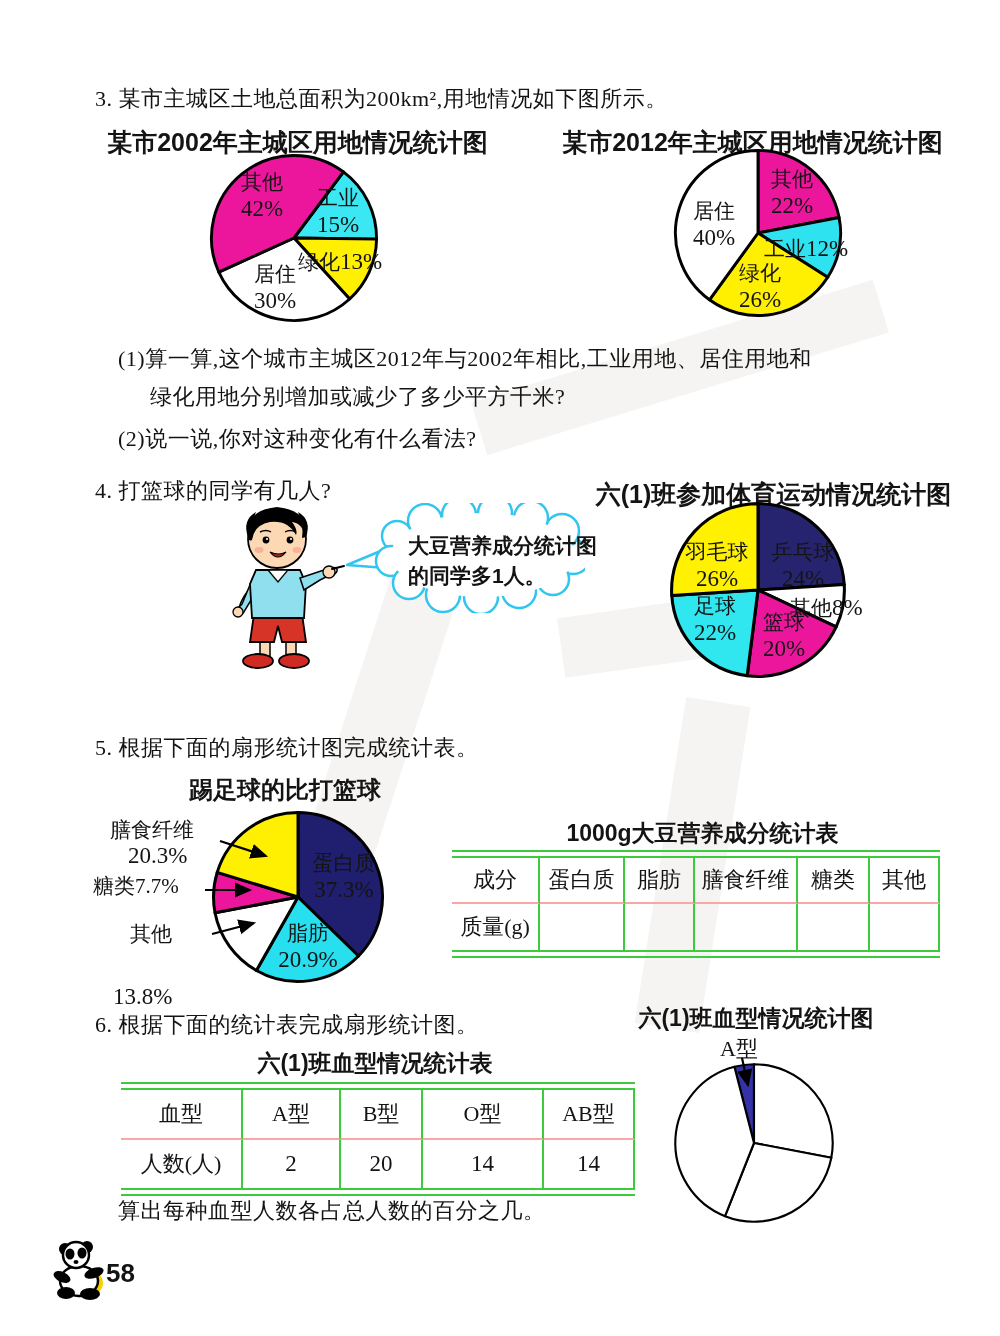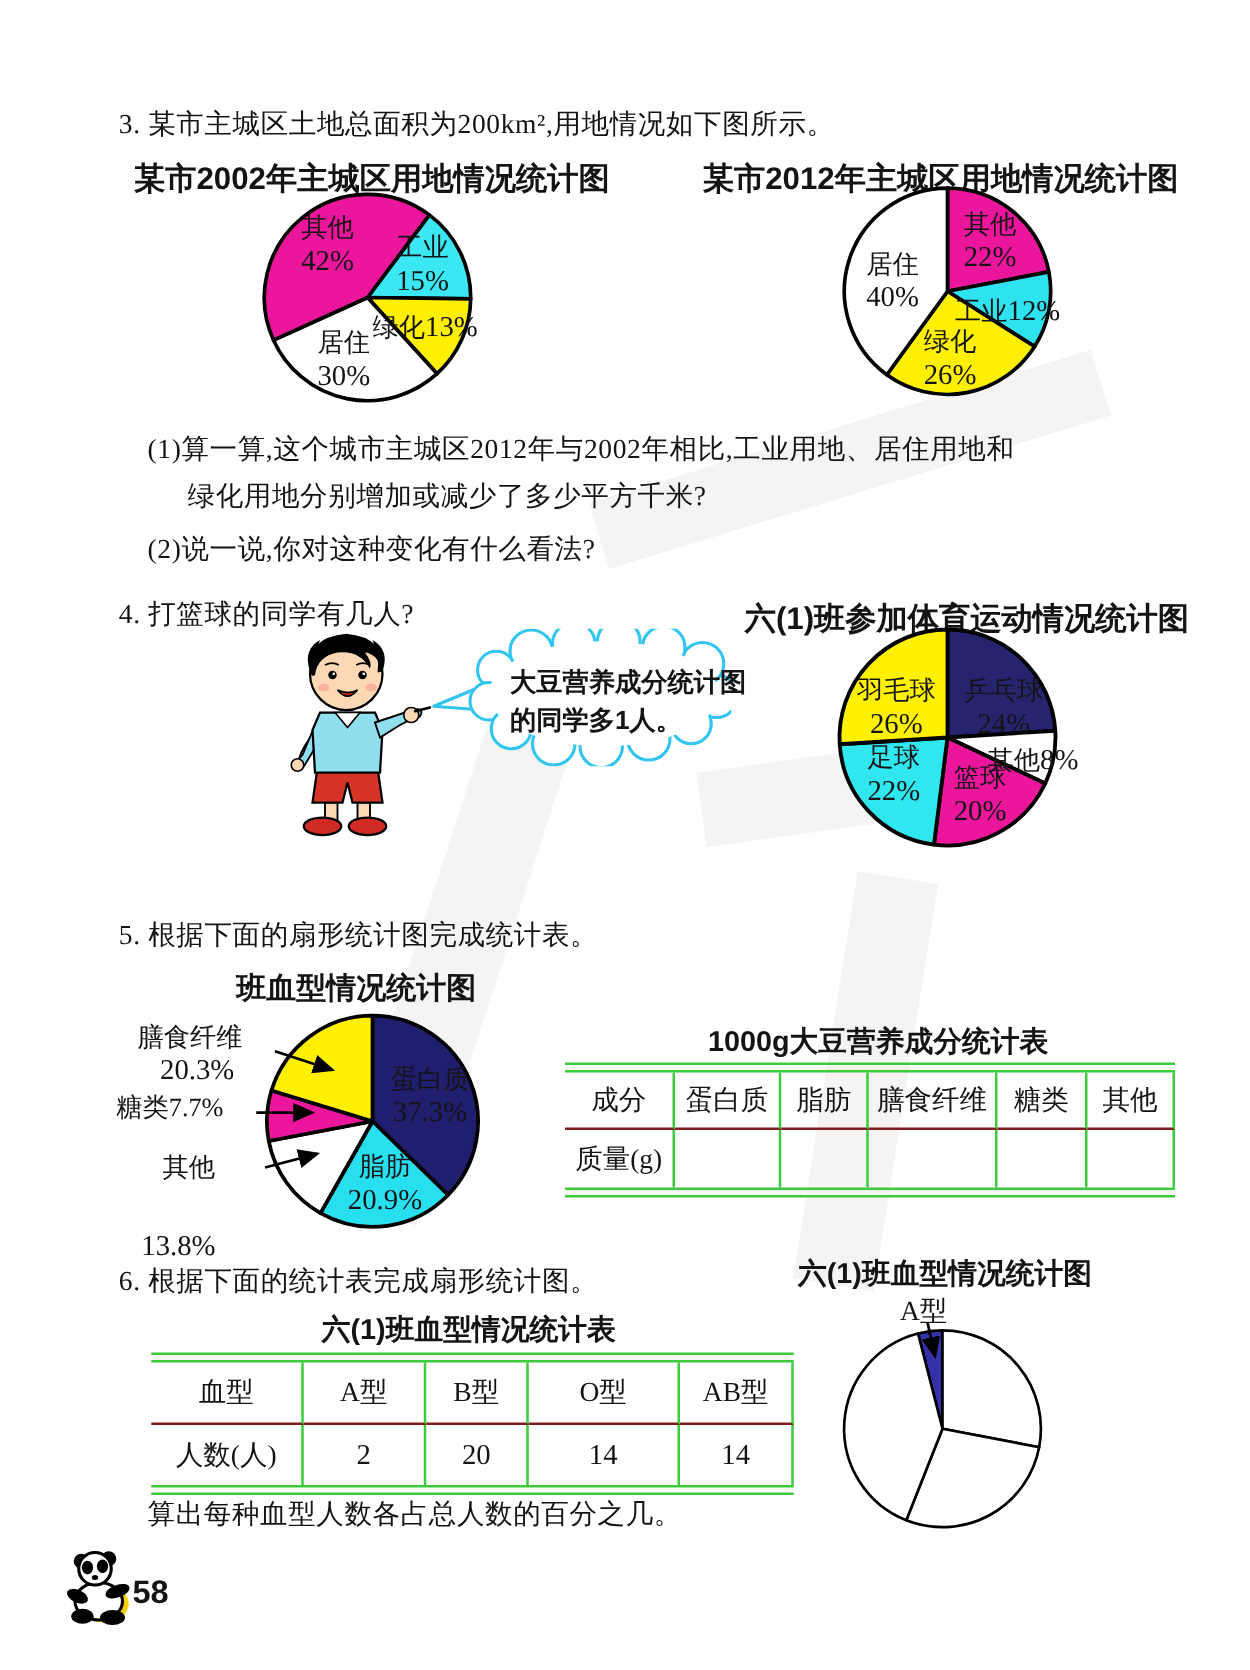--- a/index.html
+++ b/index.html
@@ -15,21 +15,21 @@
   .plabel .pct{font-size:23px;}
   .inline-label{position:absolute;white-space:nowrap;font-size:21px;}
   .inline-label .pct{font-size:23px;}
   .ext-label{position:absolute;white-space:nowrap;font-size:21px;}
   .gline{height:2px;background:#3ccb3c;}
   .gap4{height:4px;}
   .grid{display:grid;}
   .gc{display:flex;align-items:center;justify-content:center;font-size:22px;
       border-color:#3ccb3c;box-sizing:border-box;}
   .vr{border-right:2px solid #3ccb3c;}
-  .hb{border-bottom:2px solid #7f1d1d;}
+  .hb{border-bottom:2px solid #fca5a5;}
   .num{font-size:23px;}
   .wm{position:absolute;background:rgba(200,195,185,0.18);pointer-events:none;}
   .overlay{position:absolute;left:0;top:0;width:1000px;height:1336px;pointer-events:none;}
   .bubble-text{position:absolute;font-family:"Liberation Sans",sans-serif;font-weight:bold;
                font-size:21px;white-space:nowrap;}
 </style>
 </head>
 <body>
 
 <div class="page">
@@ -183,21 +183,21 @@
     <div>足球</div>
       <div class="pct">22%</div>
   </div>
   <div class="plabel" style="left:744px;top:610px;width:80px;">
     <div>篮球</div>
       <div class="pct">20%</div>
   </div>
 
 
   <div class="t q" style="left:95px;top:733px;">5. 根据下面的扇形统计图完成统计表。</div>
-  <div class="t hei ctitle" style="left:160px;top:774px;width:250px;font-size:24px;">班血型情况统计图</div>
+  <div class="t hei ctitle" style="left:160px;top:774px;width:250px;font-size:24px;">踢足球的比打篮球</div>
 
   <div class="pie" style="left:210px;top:809px;width:176px;height:176px;">
       <svg viewBox="0 0 200 200">
         <path d="M100,100 L100,4 A96,96 0 0 1 168.7299023700958,167.02388022337337 Z" fill="#201e6e" stroke="#000" stroke-width="3.4" stroke-linejoin="round"></path>
         <path d="M100,100 L168.7299023700958,167.02388022337337 A96,96 0 0 1 52.69817521136402,183.53764044827446 Z" fill="#28dff0" stroke="#000" stroke-width="3.4" stroke-linejoin="round"></path>
         <path d="M100,100 L52.69817521136402,183.53764044827446 A96,96 0 0 1 5.700423930045886,117.98860620022955 Z" fill="#ffffff" stroke="#000" stroke-width="3.4" stroke-linejoin="round"></path>
         <path d="M100,100 L5.700423930045886,117.98860620022955 A96,96 0 0 1 8.15564305035224,72.06052798448601 Z" fill="#ec169c" stroke="#000" stroke-width="3.4" stroke-linejoin="round"></path>
         <path d="M100,100 L8.15564305035224,72.06052798448601 A96,96 0 0 1 99.9999999999999,4 Z" fill="#ffef00" stroke="#000" stroke-width="3.4" stroke-linejoin="round"></path>
       </svg>
     </div>

